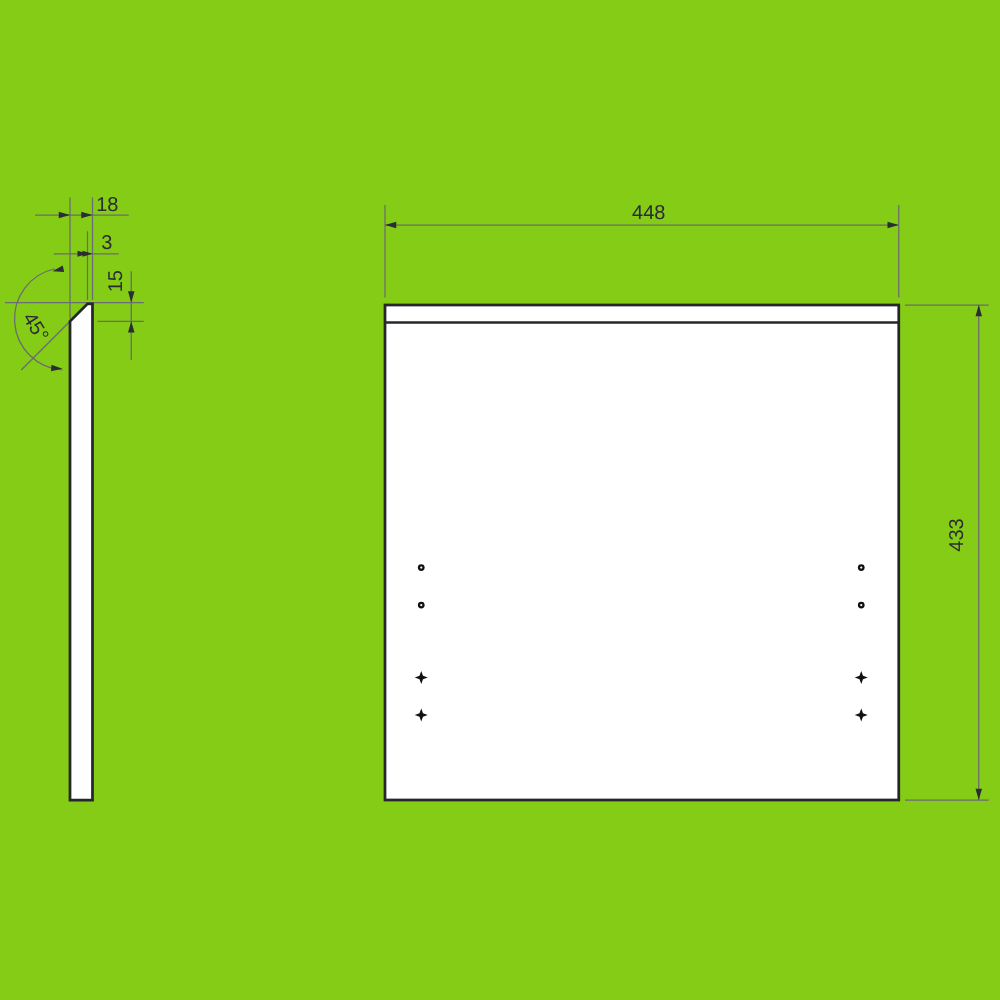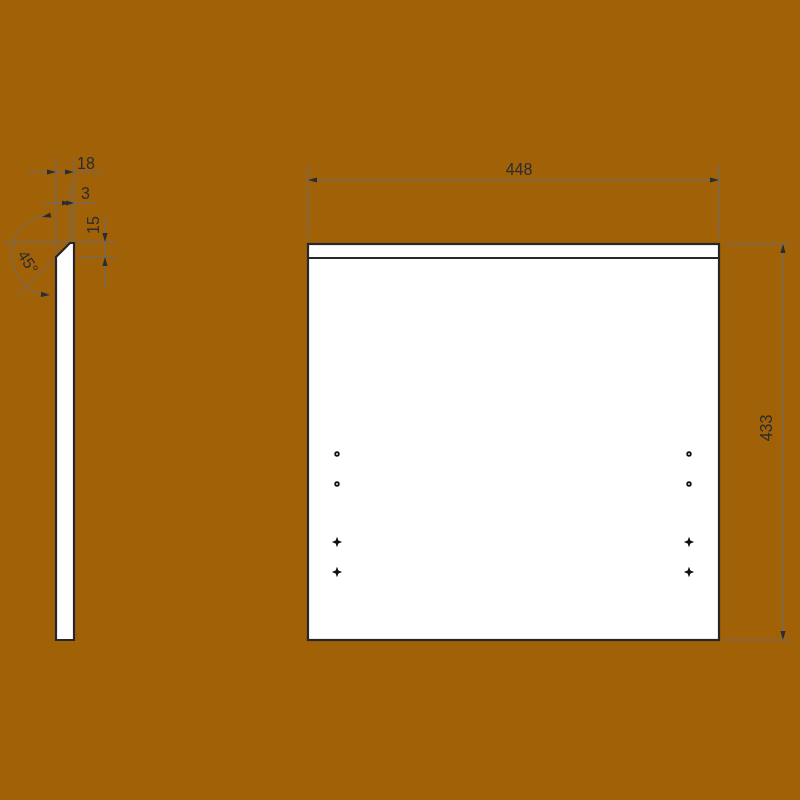--- a/index.html
+++ b/index.html
@@ -8,21 +8,21 @@
     background: #ffffff;
     width: 800px;
     height: 800px;
     overflow: hidden;
     font-family: "Liberation Sans", sans-serif;
   }
   .canvas-wrap {
     position: relative;
     width: 800px;
     height: 800px;
-    background: #a16207;
+    background: #84cc16;
   }
   svg text {
     font-family: "Liberation Sans", "DejaVu Sans", sans-serif;
     font-size: 16px;
     fill: #2c2c33;
   }
   .obj {
     fill: #ffffff;
     stroke: #26262b;
     stroke-width: 2.2;

